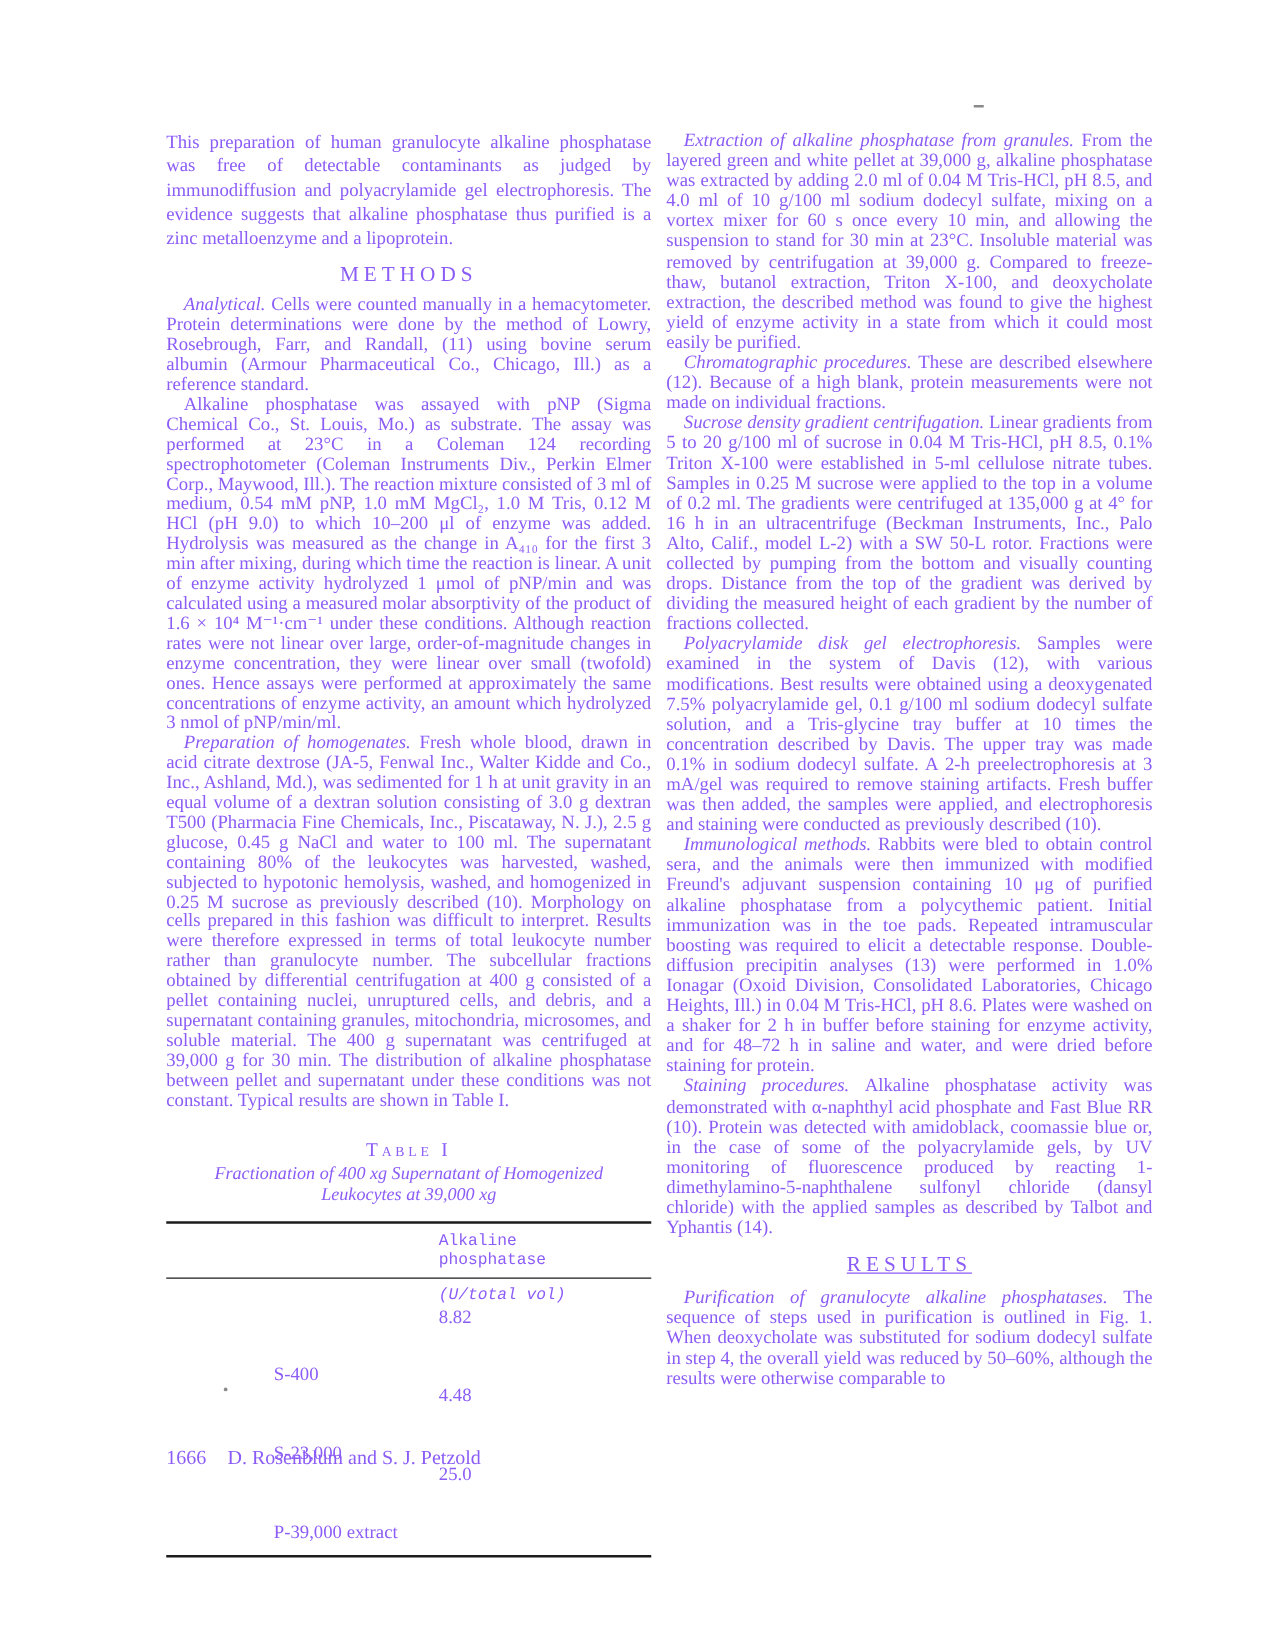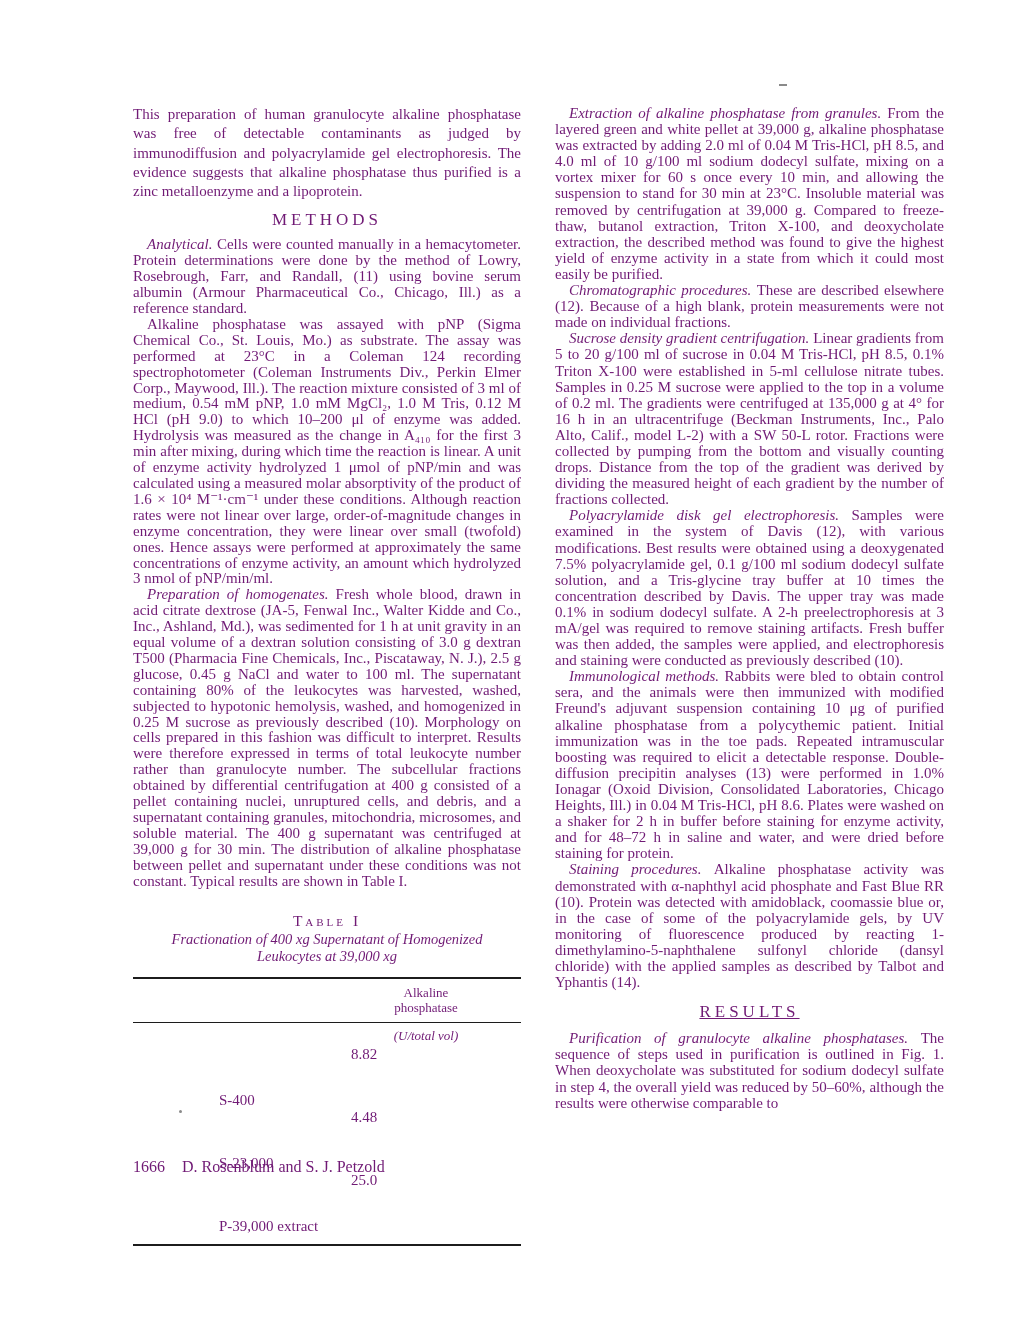--- a/index.html
+++ b/index.html
@@ -2,30 +2,30 @@
 <html><head>
 <meta charset="utf-8">
 <style>
   html, body { margin: 0; padding: 0; background: #e8e8e8; }
   .page {
     position: relative;
     width: 1020px;
     height: 1320px;
     background: #ffffff;
     font-family: "Liberation Serif", "DejaVu Serif", serif;
-    color: #701a75;
+    color: #8b5cf6;
     overflow: hidden;
   }
   .col {
     position: absolute;
     top: 105px;
     text-align: justify;
   }
   .col.left  { left: 133px; width: 388px; font-size: 15px; line-height: 15.9px; }
-  .col.right { left: 533px; width: 389px; font-size: 15px; line-height: 16.1px; margin-left: 22px; }
+  .col.right { left: 533px; width: 389px; font-size: 15px; line-height: 16.1px; }
   .para { margin: 0; padding: 0; }
   .para.indent { text-indent: 14px; }
   .para.tall { line-height: 19.3px; }
   .lead { font-style: italic; }
   .lead::after { content: "\00a0"; }
   h2.section {
     margin: 11px 0 9px 0;
     font-size: 17px;
     font-weight: normal;
     letter-spacing: 4px;
@@ -44,21 +44,21 @@
     line-height: 18px;
     margin-bottom: 1px;
   }
   .tcap { text-align: center; font-style: italic; font-size: 14.5px; line-height: 17.5px; }
   .trule { height: 0; border-top: 1.5px solid #1c1c1c; }
   .trule.heavy { border-top-width: 2.5px; }
   .trule.top { margin-top: 11px; }
   .trule.bottom { margin-top: 9px; }
   .thead, .tunit, .trow { display: flex; }
   .th-spacer { width: 218px; }
-  .th { width: 150px; text-align: center; font-size: 13px; line-height: 15px; }
+  .th { width: 150px; font-size: 13px; line-height: 15px; font-family: Liberation Mono, monospace; }
   .thead { padding: 6px 0 7px 0; }
   .tunit { padding: 5px 0 3px 0; }
   .th.unit { font-style: italic; font-size: 13px; }
   .trow { line-height: 17.2px; font-size: 15px; }
   .tlabel { width: 218px; padding-left: 86px; box-sizing: border-box; margin-top: 46px; }
   .tvalue { width: 150px; }
 
   
   .footer {
     position: absolute;

